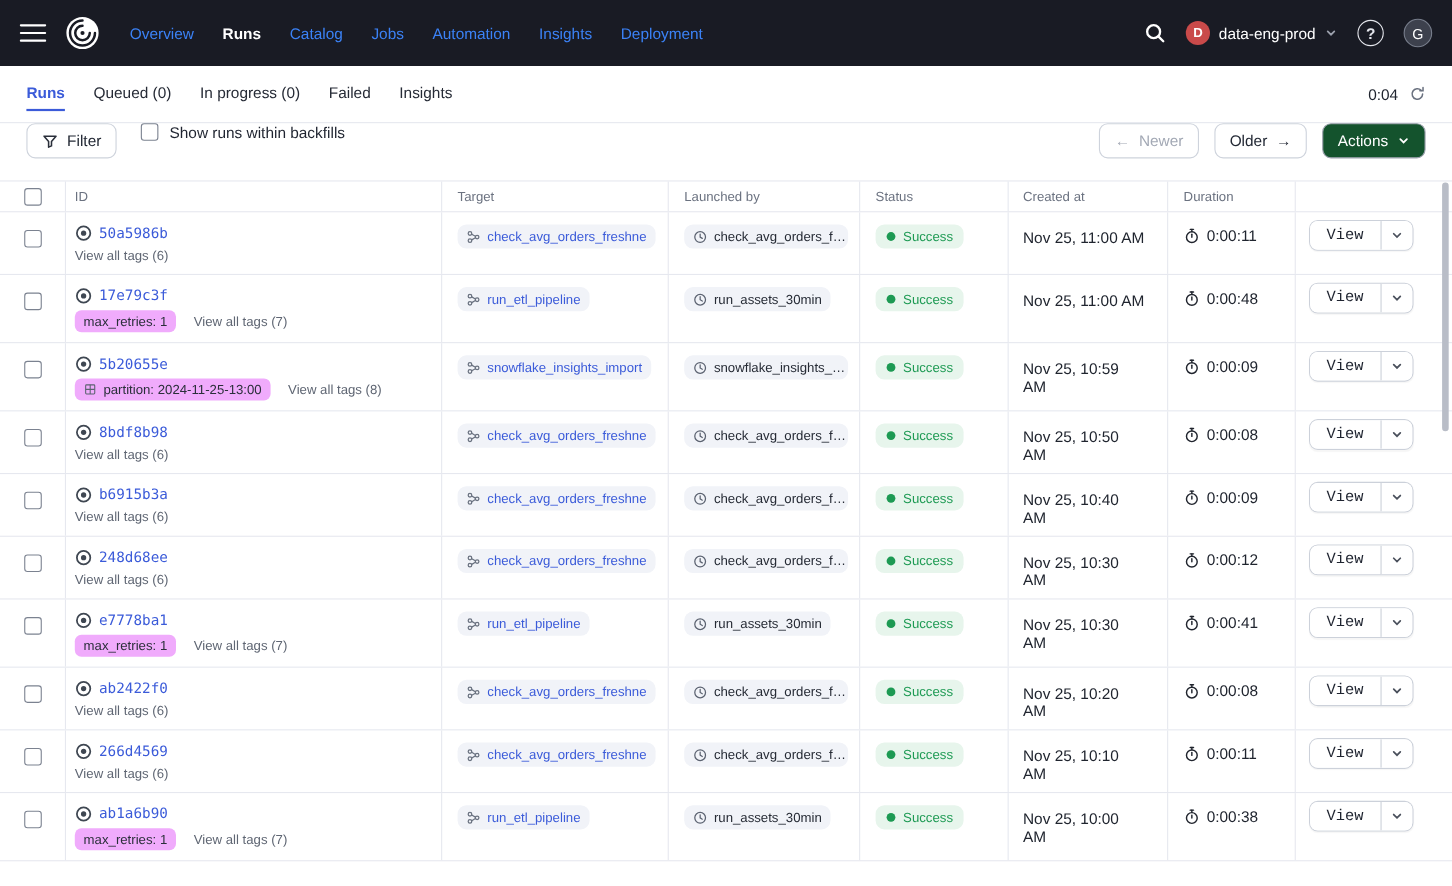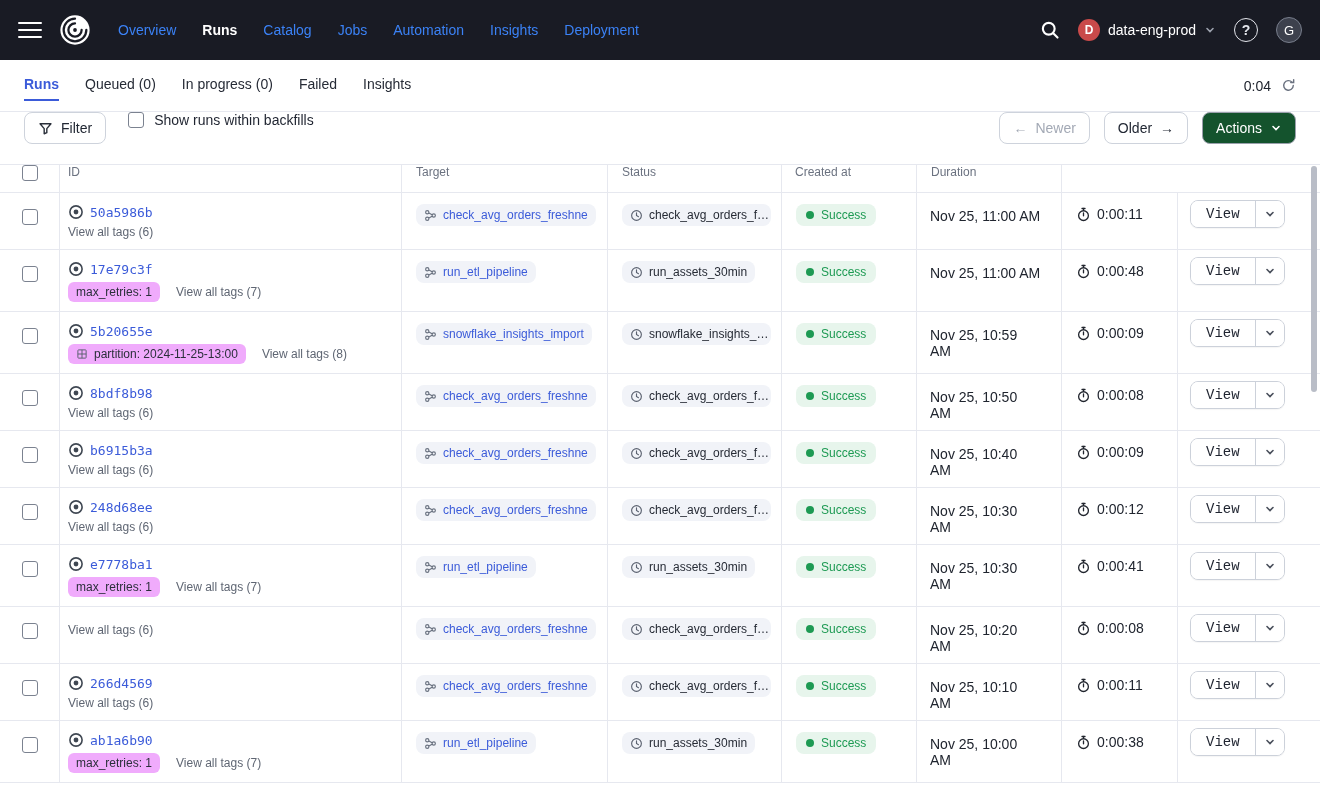--- a/index.html
+++ b/index.html
@@ -51,21 +51,21 @@
   .btn.actions{background:#14532d;border-color:#9aa0ac;color:#fff}
   .checkbox{width:16px;height:16px;border:1.5px solid #7b8290;border-radius:3px;display:inline-block;background:#fff;cursor:pointer;flex:none}
   .backfills{display:flex;align-items:center;gap:10px;font-size:14px;cursor:pointer}
   .toolbar-right{margin-left:auto;display:flex;gap:14px;align-items:center}
 
   
   .grid-cols{display:grid;grid-template-columns:60px 342px 206px 174px 135px 145px 116px minmax(0,1fr)}
   .cell{border-right:1px solid var(--border);min-width:0;overflow:hidden}
   .cell:last-child{border-right:none}
   .thead{height:28px;border-bottom:1px solid var(--border)}
-  .thead .cell{display:flex;font-size:12px;color:var(--muted)}
+  .thead .cell{display:flex;align-items:center;font-size:12px;color:var(--muted)}
   .h-cb{padding-left:22px}.h-id{padding-left:8px}
   .h-target,.h-launched,.h-status,.h-duration{padding-left:14px}
   .h-created{padding-left:13px}
 
   .trow{border-bottom:1px solid var(--border);min-height:57px}
   .cb-cell{padding:16px 0 0 22px}
   .id-cell{padding:11px 10px 9px 8px}
   .id-line{display:flex;align-items:center;gap:6px}
   .run-id{font-family:"DejaVu Sans Mono","Liberation Mono",monospace;font-size:13px;color:var(--accent);
     text-decoration:none;cursor:pointer}
@@ -198,20 +198,23 @@
   <div class="thead grid-cols">
     <div class="cell h-cb">
       <span class="checkbox"></span>
     </div>
     <div class="cell h-id">
         <span>ID</span>
       </div>
     <div class="cell h-target">
         <span>Target</span>
       </div>
+    <div class="cell h-launched">
+        <span>Launched by</span>
+      </div>
     <div class="cell h-status">
         <span>Status</span>
       </div>
     <div class="cell h-created">
         <span>Created at</span>
       </div>
     <div class="cell h-duration">
         <span>Duration</span>
       </div>
     <div class="cell h-view"></div>
@@ -690,20 +693,27 @@
           </svg>
         </button>
       </span>
     </div>
   </div>
       <div class="trow grid-cols">
     <div class="cell cb-cell">
       <span class="checkbox"></span>
     </div>
     <div class="cell id-cell">
+      <div class="id-line">
+        <svg width="16" height="16" viewBox="0 0 16 16">
+          <circle cx="8" cy="8" r="6.1" fill="none" stroke="#3f4752" stroke-width="1.6"></circle>
+          <circle cx="8" cy="8" r="2.4" fill="#3f4752"></circle>
+        </svg>
+        <a class="run-id">ab2422f0</a>
+      </div>
       <div class="tags-line">
 
         <span class="view-all">View all tags (6)</span>
       </div>
     </div>
     <div class="cell target-cell">
       <span class="pill target-pill">
         <svg width="13" height="13" viewBox="0 0 16 16" fill="none" stroke="#6a7280" stroke-width="1.4">
           <circle cx="4" cy="4" r="2"></circle>
               <circle cx="4" cy="12" r="2"></circle>

